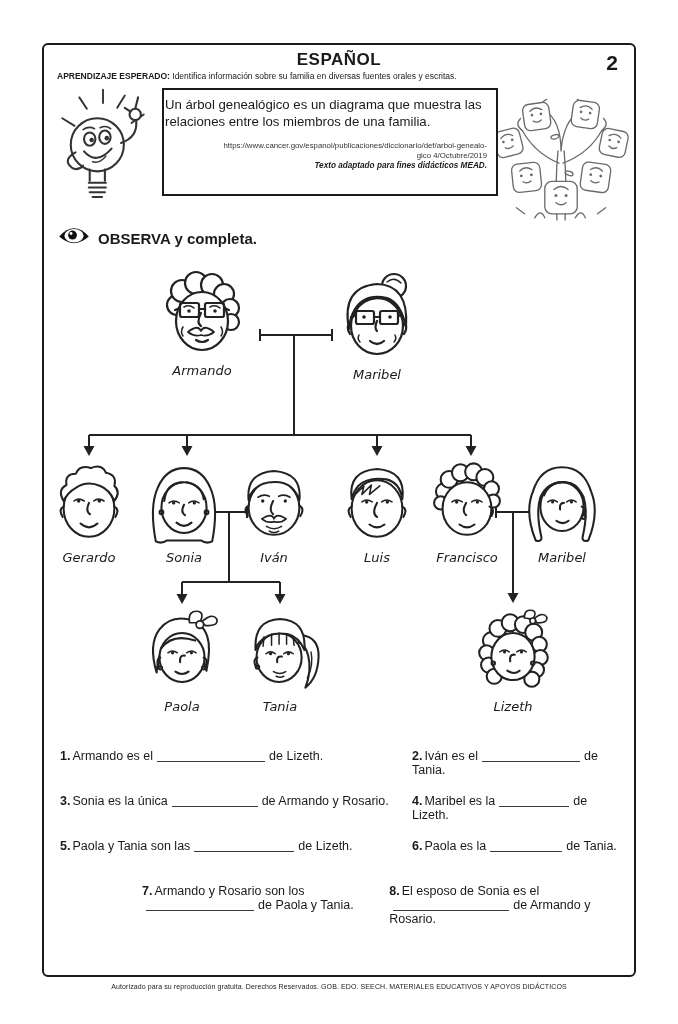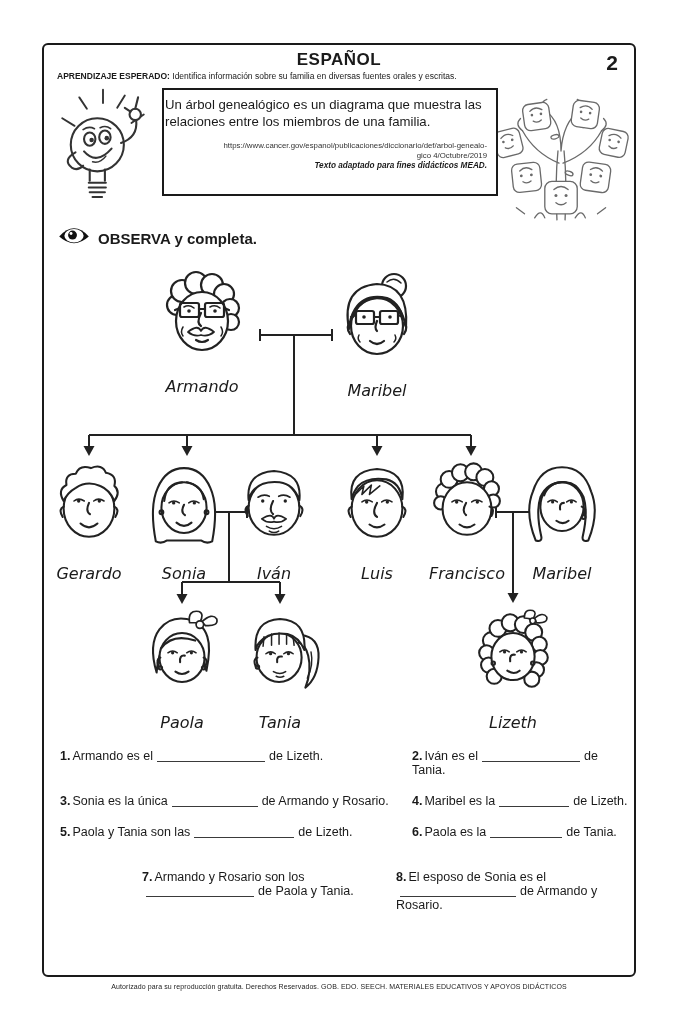--- a/index.html
+++ b/index.html
@@ -20,22 +20,22 @@
   .treeart{position:absolute;right:-2px;top:-6px;width:152px;height:142px;}
   .observa{display:flex;align-items:flex-end;gap:7px;margin:8px 0 0 13px;}
   .observa .eyeico{width:34px;height:21px;}
   .observa .otxt{font-weight:bold;font-size:15px;}
   .tree{position:relative;height:472px;margin-top:4px;}
   .connectors{position:absolute;left:0;top:0;}
   .person{position:absolute;width:94px;text-align:center;}
   .person.gp{width:100px;}
   .person svg{width:94px;height:94px;display:block;margin:0 auto;}
   .person.gp svg{width:100px;height:100px;}
-  .pname{font-family:"DejaVu Sans",sans-serif;font-style:italic;font-size:16px;margin-top:16px;}
-  .qwrap{padding:0 2px 0 16px;margin-top:26px;font-size:12.5px;}
+  .pname{font-family:"DejaVu Sans",sans-serif;font-style:italic;font-size:13px;margin-top:2px;}
+  .qwrap{padding:0 16px 0 16px;margin-top:26px;font-size:12.5px;}
   .qgrid{display:grid;grid-template-columns:352px 1fr;row-gap:17px;}
   .q b{font-weight:bold;margin-right:2px;}
   .blank{display:inline-block;height:12px;border-bottom:1.4px solid #3a3a3a;margin:0 4px -2px 4px;}
   .qlast{display:flex;flex-direction:row;gap:34px;margin:31px 0 0 82px;}
   .footer{position:absolute;left:0;top:983px;width:678px;text-align:center;}
   .rights{font-size:7px;letter-spacing:.1px;color:#222;}
   .siterow{margin-top:3px;display:flex;justify-content:center;}
   .sitebadge{position:relative;display:inline-block;border:1.8px solid var(--ink,#1a1a1a);border-radius:8px;padding:12px 16px;font-weight:bold;font-size:10.5px;background:#fff;margin-top:43px;}
   .globe{position:absolute;left:-18px;top:-3px;width:26px;height:26px;}
 </style>

